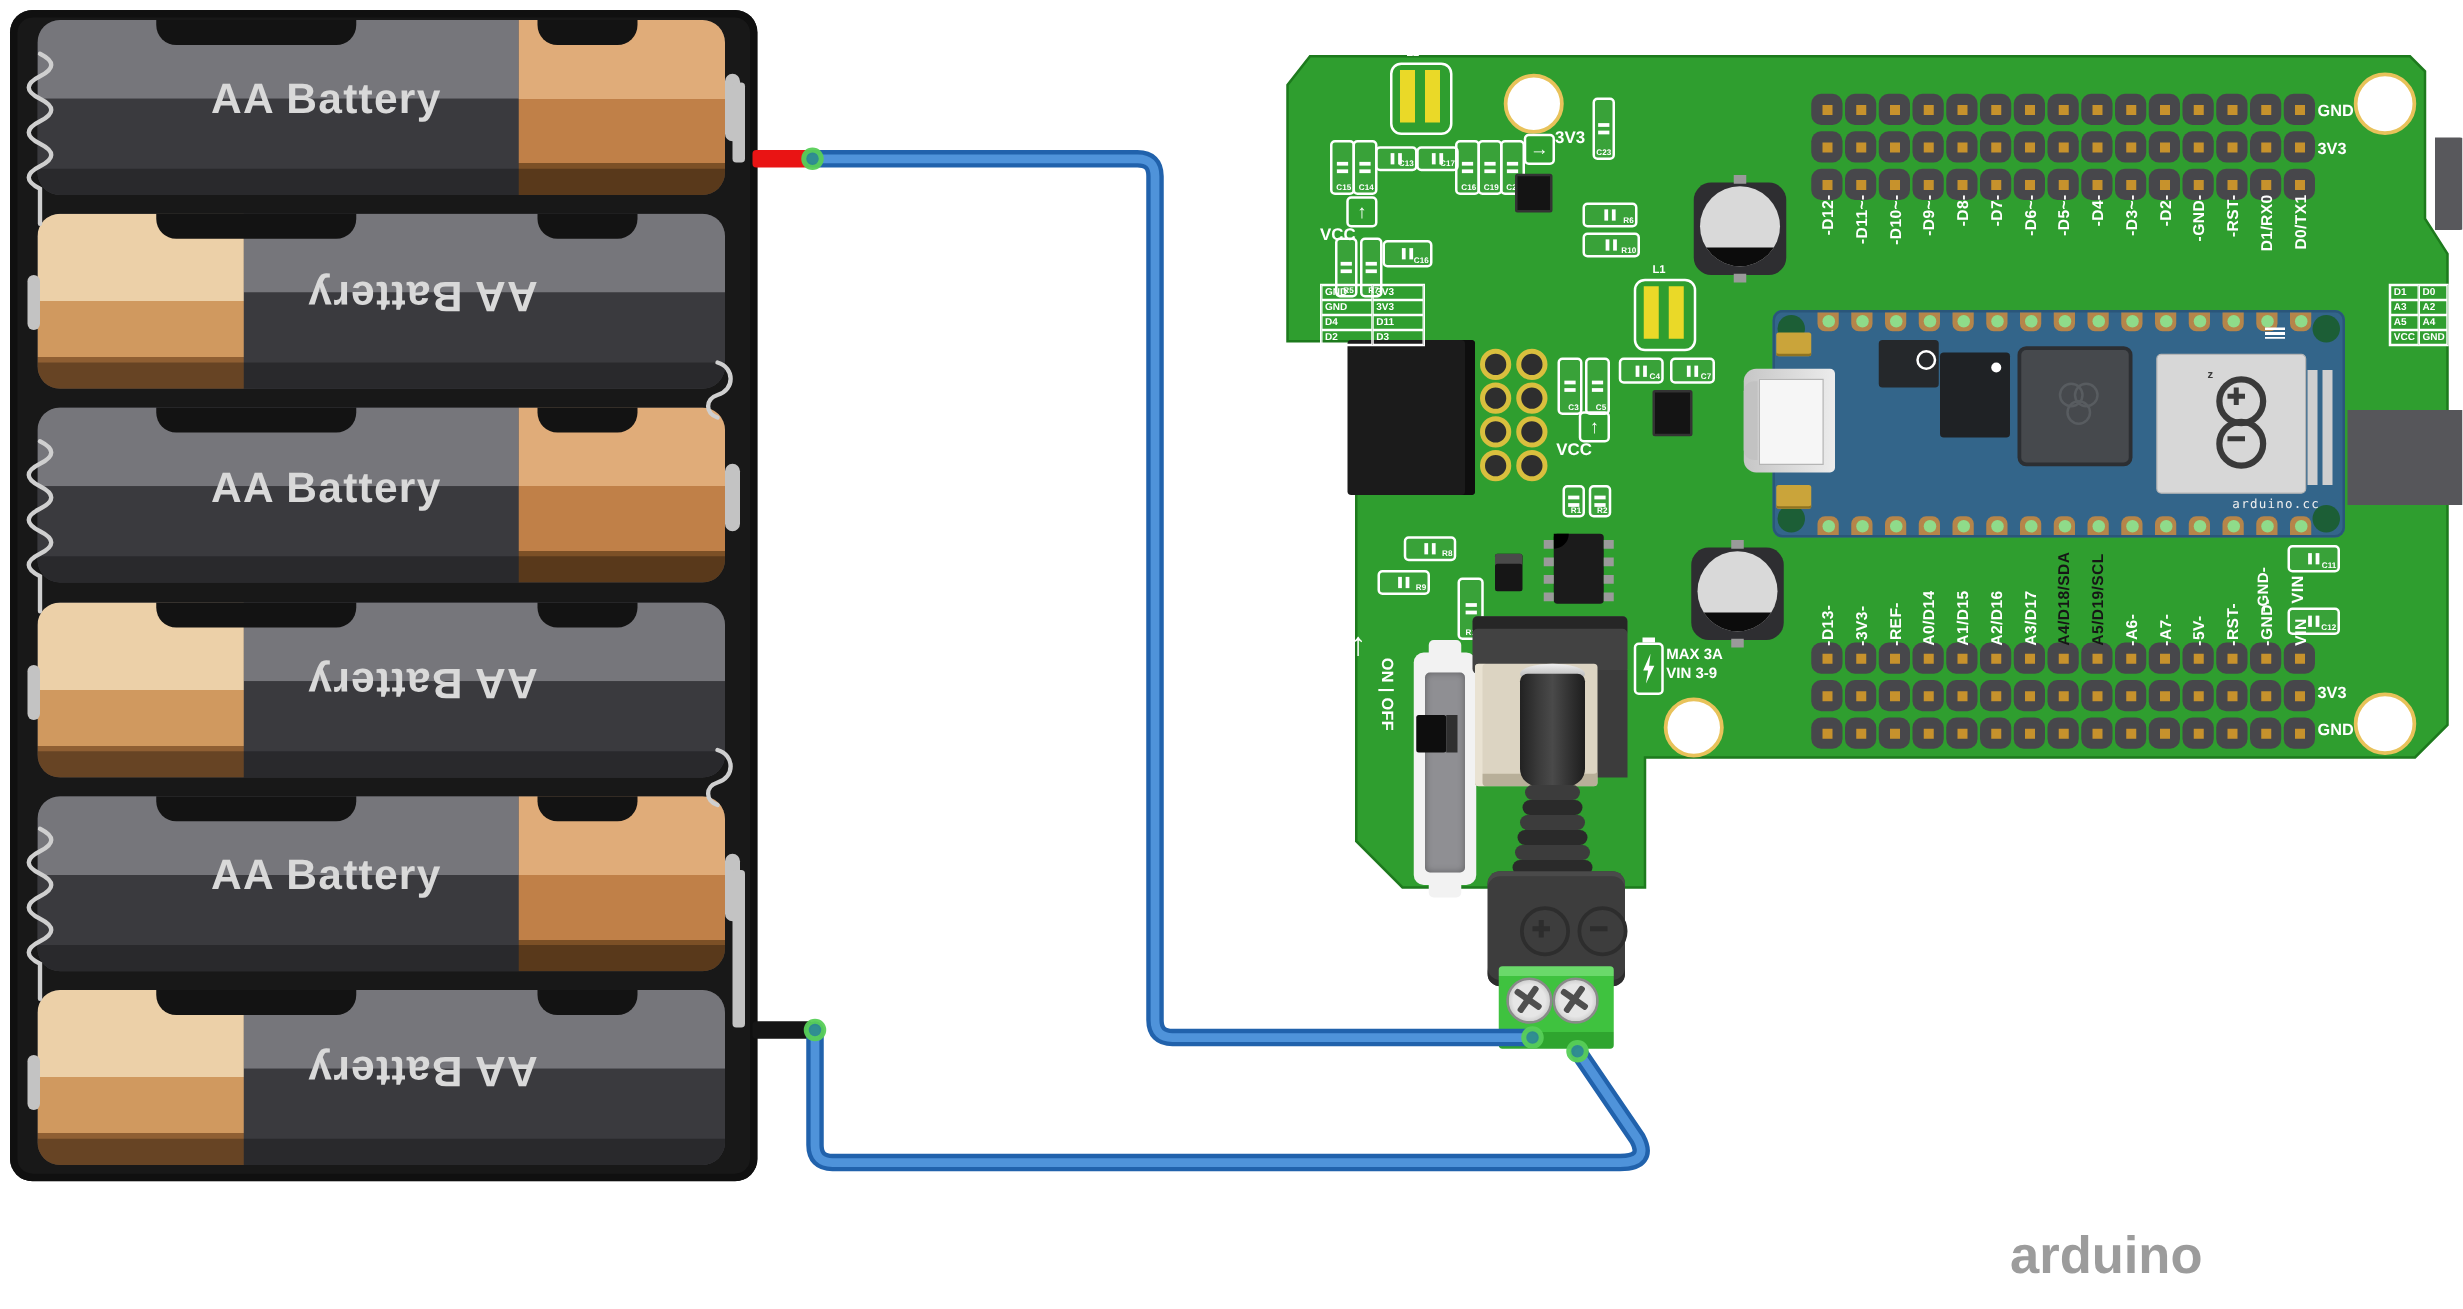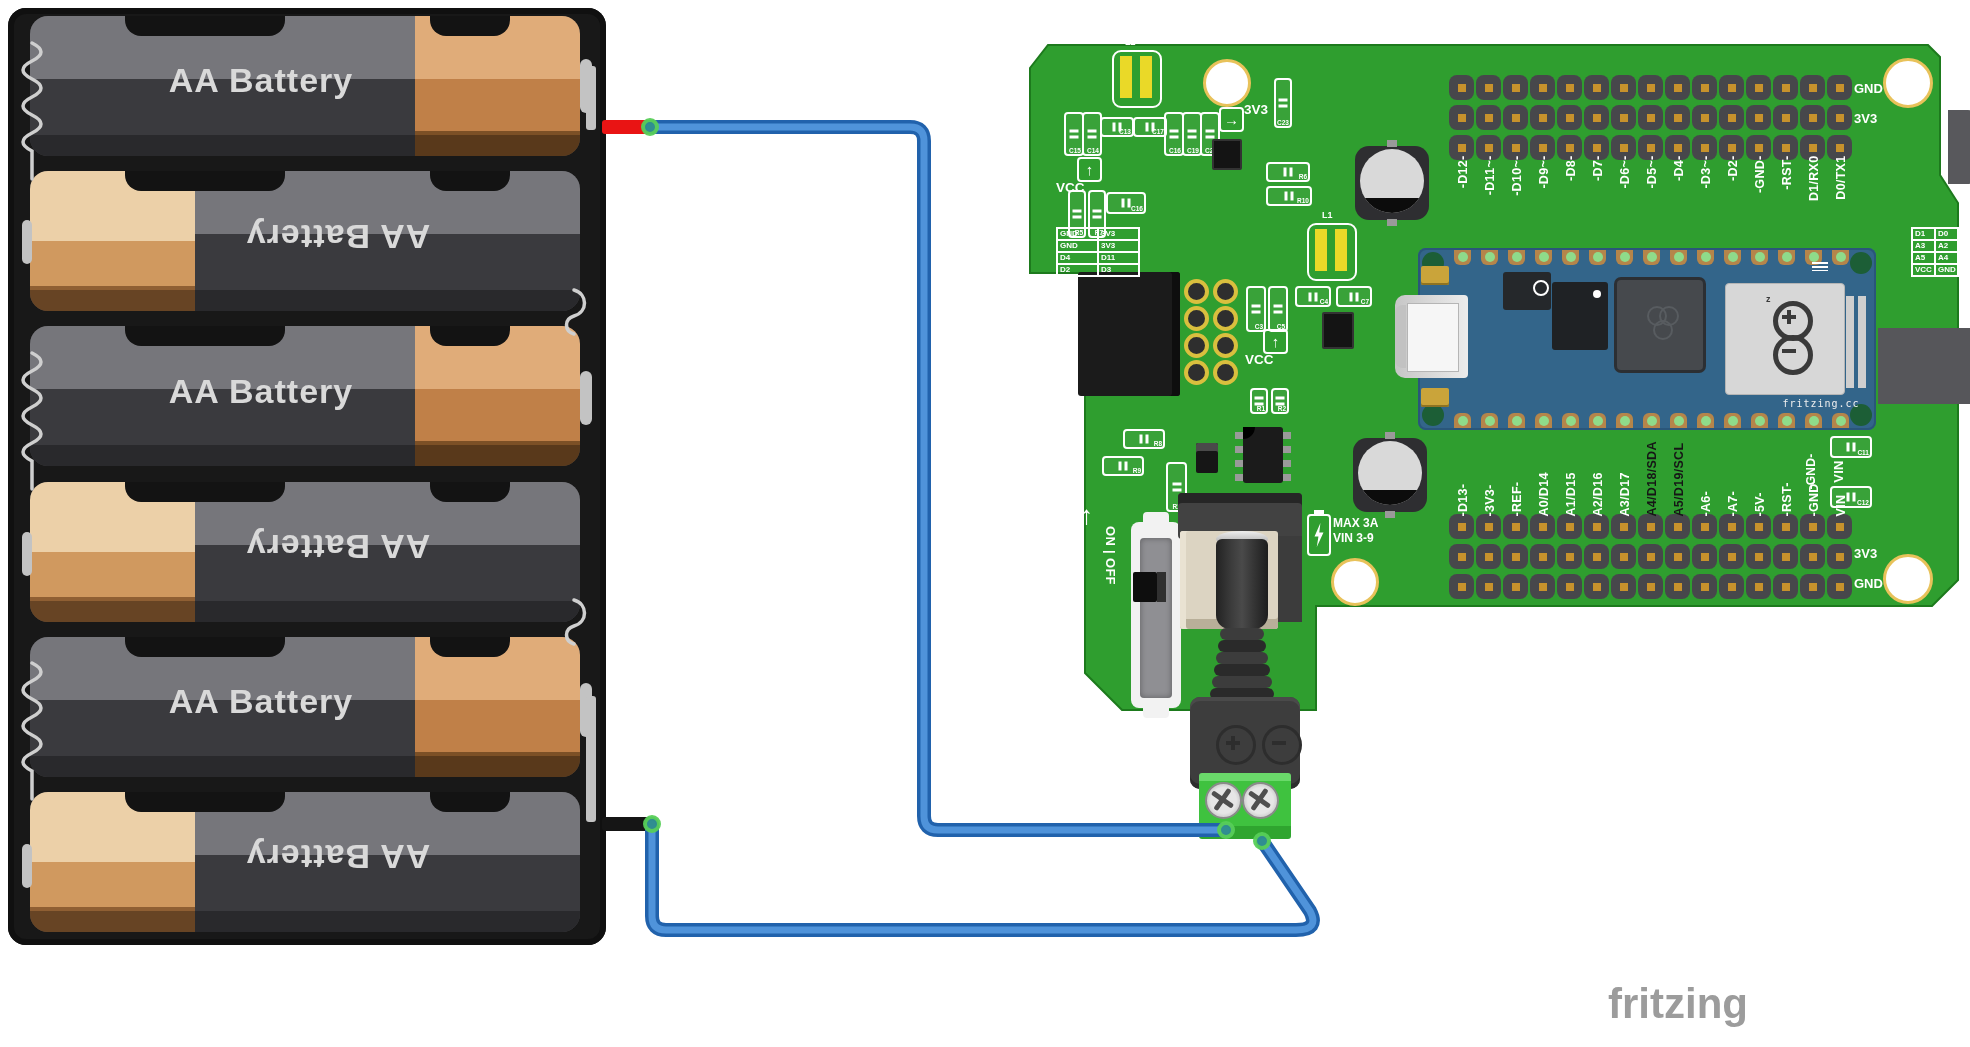--- a/index.html
+++ b/index.html
@@ -676,21 +676,21 @@
       <div class="abs" style="left:36px;top:40px;width:16px;height:16px;border:2px solid #585c60;border-radius:50%"></div>
     </div>
     <div id="nina">
       <div class="abs" style="left:40px;top:10px;font-size:9px;font-weight:bold;color:#3a3a3a">z</div>
       <div class="nring plus" style="top:17px"></div>
       <div class="nring minus" style="top:51px"></div>
     </div>
     <div class="abs" style="left:428px;top:48px;width:8px;height:92px;background:#cfcfcf"></div>
     <div class="abs" style="left:440px;top:48px;width:8px;height:92px;background:#cfcfcf"></div>
     <div class="abs" style="left:394px;top:14px;width:16px;height:9px;background:repeating-linear-gradient(#fff 0 2px,transparent 2px 4px)"></div>
-    <div id="brand">fritzing.cc</div>
+    <div id="brand">arduino.cc</div>
   </div>
 
   <div id="plug">
     <div class="abs" style="left:1216px;top:531px;width:52px;height:16px;border-radius:50%;background:linear-gradient(#efefef,#9d9d9d)"></div>
     <div class="abs" style="left:1216px;top:539px;width:52px;height:90px;border-radius:6px 6px 14px 14px;background:linear-gradient(90deg,#222,#3c3c3c 30%,#4a4a4a 50%,#333 75%,#1d1d1d)"></div>
     <div id="ridges">
         <div class="ridge" style="left: 1220px; top: 628px; width: 44px; height: 12px; background: rgb(60, 60, 60);"></div>
         <div class="ridge" style="left: 1218px; top: 640px; width: 48px; height: 12px; background: rgb(42, 42, 42);"></div>
         <div class="ridge" style="left: 1216px; top: 652px; width: 52px; height: 12px; background: rgb(60, 60, 60);"></div>
         <div class="ridge" style="left: 1214px; top: 664px; width: 56px; height: 12px; background: rgb(42, 42, 42);"></div>
@@ -717,14 +717,14 @@
       <path d="M652,824 V916 Q652,930 666,930 H1296 Q1320,930 1310,911 L1263,842" stroke="#4f93da" stroke-width="7"></path>
     </g>
     <g fill="#2f8e8e" stroke="#58cf58" stroke-width="4" opacity="0.95">
       <circle cx="650" cy="127" r="7"></circle>
       <circle cx="652" cy="824" r="7"></circle>
       <circle cx="1226" cy="830" r="7"></circle>
       <circle cx="1262" cy="841" r="7"></circle>
     </g>
   </svg>
 
-  <div id="watermark">fritzing</div>
+  <div id="watermark">arduino</div>
 </div>
 
 </body></html>

